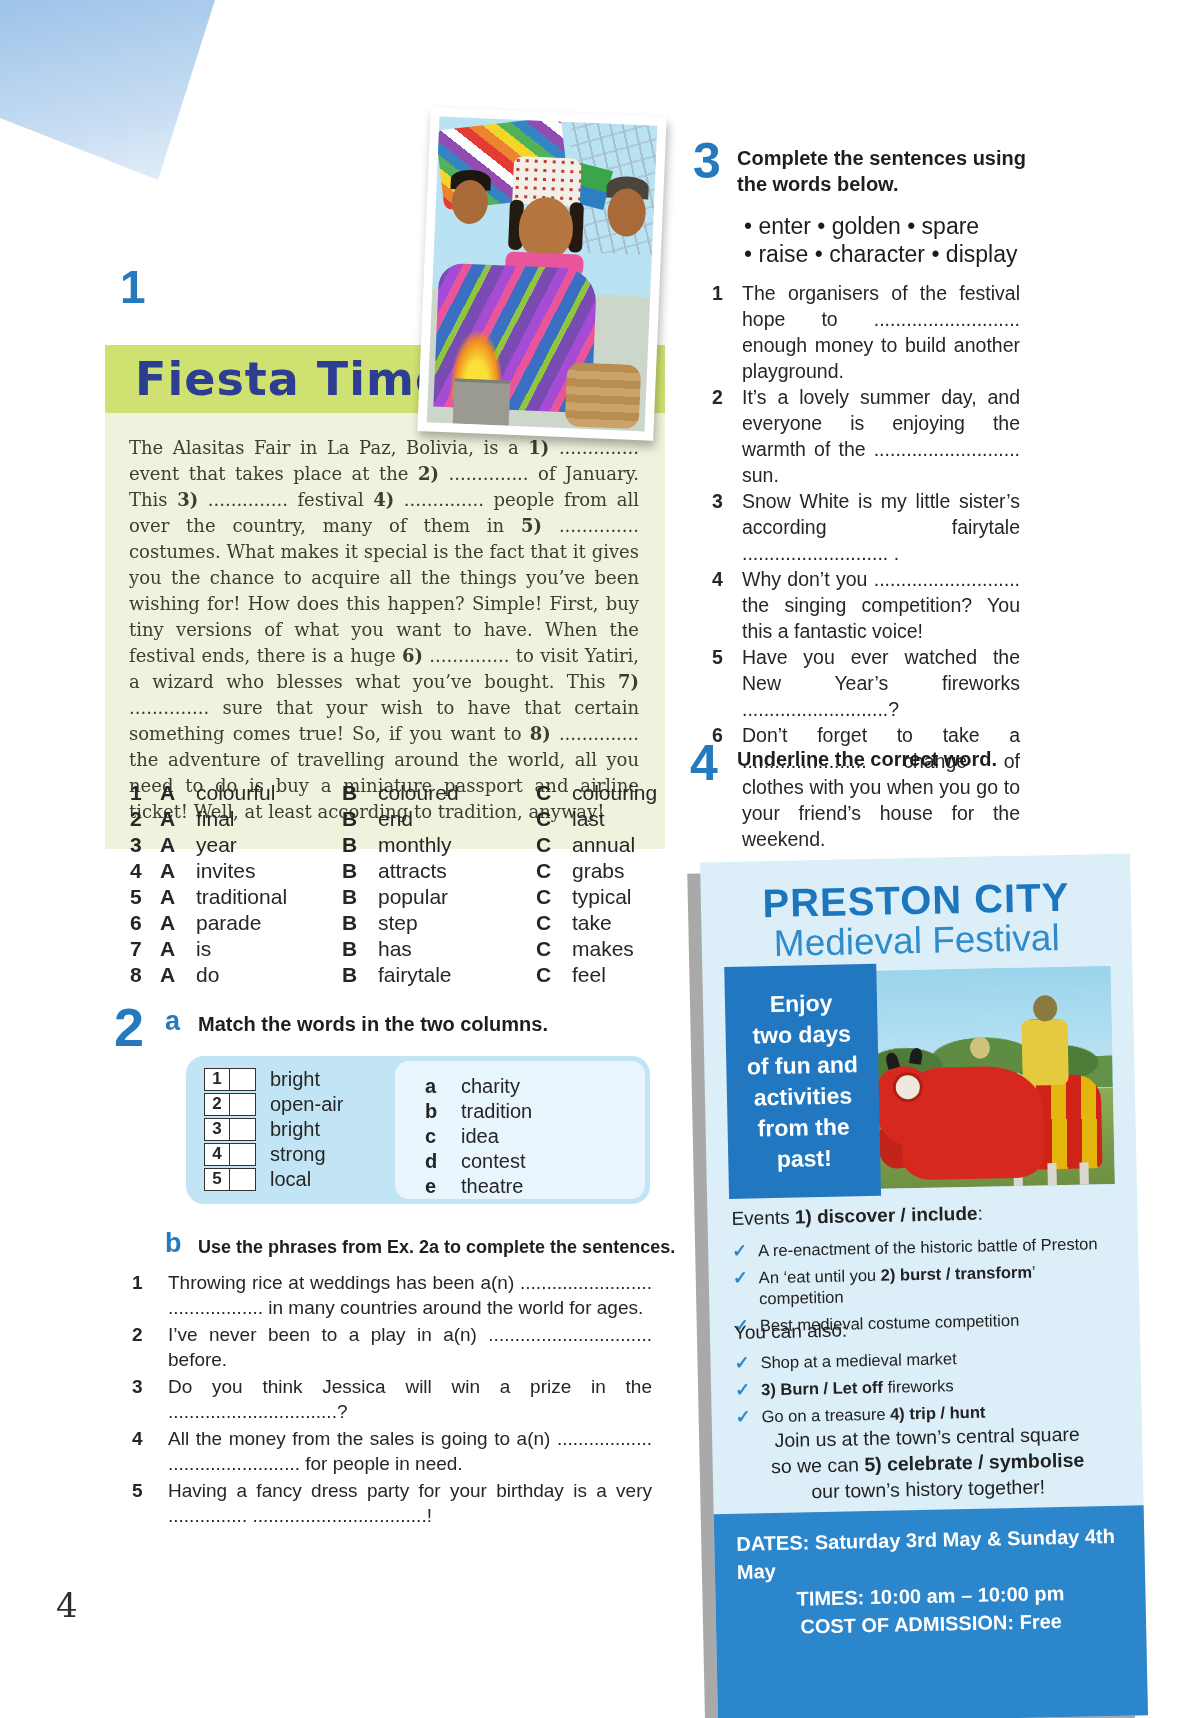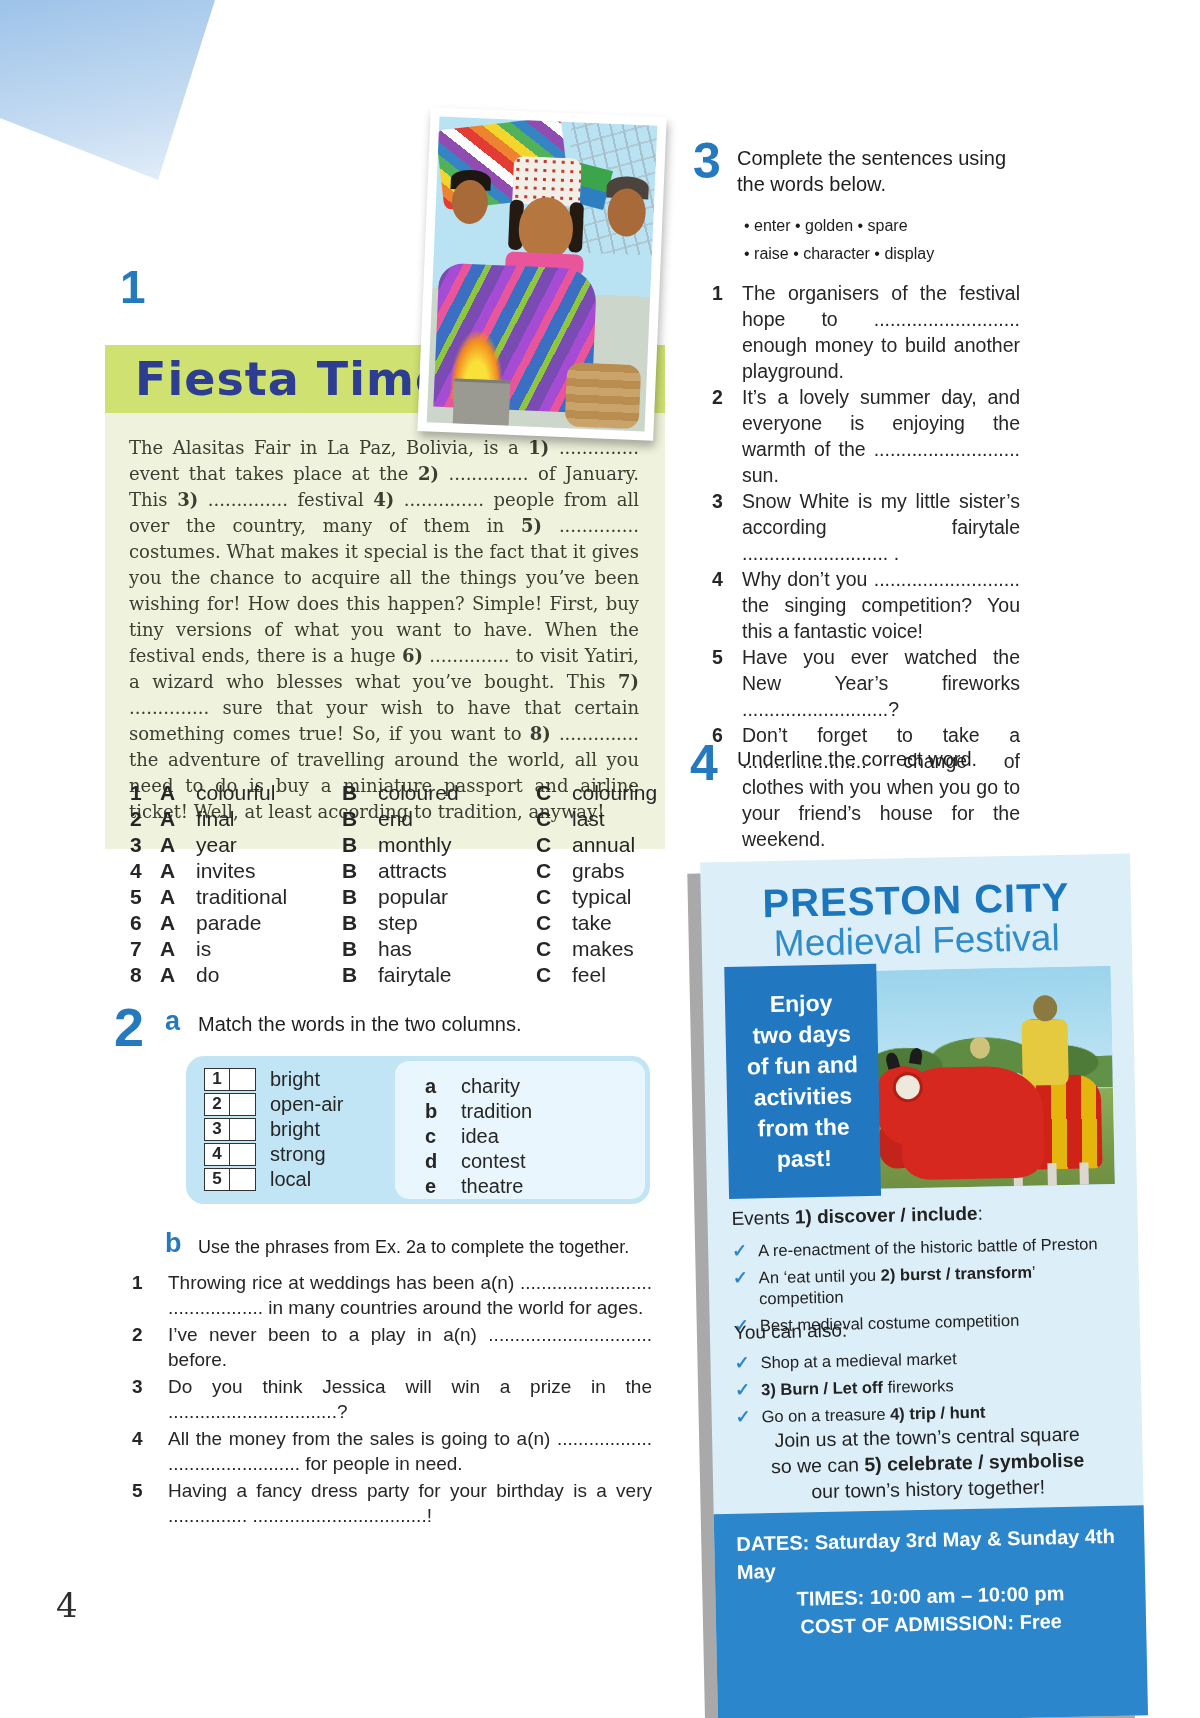--- a/index.html
+++ b/index.html
@@ -42,21 +42,21 @@
         background:repeating-linear-gradient(115deg,#7a4bb2 0 12px,#a64bd4 12px 22px,#e8559a 22px 30px,#3b6fc4 30px 42px,#8ec63f 42px 48px);}
   .p1-fire{position:absolute;left:22px;bottom:24px;width:52px;height:70px;
         background:radial-gradient(ellipse at 50% 82%,#f9e13a 0 32%,#f28c1e 58%,rgba(242,140,30,0) 72%);}
   .p1-tin{position:absolute;left:26px;bottom:0;width:56px;height:42px;background:#9a9a92;border-top:3px solid #7d7d75;}
   .p1-cuff{position:absolute;right:6px;bottom:2px;width:74px;height:64px;border-radius:14px;
         background:repeating-linear-gradient(0deg,#caa36a 0 8px,#b98c50 8px 16px);}
 
   
   .ex-num{position:absolute;color:#2479bf;font-weight:bold;line-height:1;}
   .ex-sub{position:absolute;color:#2479bf;font-weight:bold;}
-  .ex-instr{position:absolute;font-weight:normal;color:#1e1e1e;}
+  .ex-instr{position:absolute;font-weight:bold;color:#1e1e1e;}
   #ex1-num{left:120px;top:264px;font-size:46px;}
   #ex1-instr{left:162px;top:270px;width:252px;font-size:19px;line-height:1.35;}
   #ex2-num{left:114px;top:1000px;font-size:54px;}
   #ex2a-label{left:165px;top:1006px;font-size:27px;}
   #ex2a-instr{left:198px;top:1013px;font-size:20px;}
   #ex2b-label{left:165px;top:1228px;font-size:27px;}
   #ex2b-instr{left:198px;top:1237px;font-size:18px;}
   #ex3-num{left:693px;top:136px;font-size:50px;}
   #ex3-instr{left:737px;top:145px;width:292px;font-size:20px;line-height:1.32;}
   #ex4-num{left:690px;top:738px;font-size:50px;}
@@ -92,21 +92,21 @@
   
   .snt{display:flex;}
   .snt-num{font-weight:bold;flex:none;}
   .snt-text{flex:1;text-align:justify;}
   #ex2b-list{position:absolute;left:132px;top:1270px;width:520px;}
   #ex2b-list .snt{font-size:19px;line-height:25px;margin-bottom:2px;}
   #ex2b-list .snt-num{width:36px;}
   #ex3-list{position:absolute;left:712px;top:280px;width:308px;}
   #ex3-list .snt{font-size:19.5px;line-height:26px;}
   #ex3-list .snt-num{width:30px;}
-  #wordbank{position:absolute;left:744px;top:212px;font-size:16px;line-height:28px;color:#1c1c1c;}
+  #wordbank{position:absolute;left:744px;top:212px;font-size:23px;line-height:28px;color:#1c1c1c;}
 
   
   #flyer{position:absolute;left:700px;top:858px;width:430px;height:862px;background:#dceef8;
         transform:rotate(-1.2deg);transform-origin:50% 0;box-shadow:-13px 11px 0 rgba(148,148,148,.8);}
   #flyer-title1{margin:20px 0 0;text-align:center;color:#1b76bd;font-size:40px;font-weight:800;letter-spacing:1px;}
   #flyer-title2{text-align:center;color:#2f8bca;font-size:37px;font-weight:400;margin-top:-3px;}
   #flyer-photo{position:absolute;left:22px;top:112px;width:386px;height:218px;}
   #fp-overlay{position:absolute;left:0;top:-7px;bottom:-7px;width:152px;background:#2278c0;z-index:2;
         display:flex;flex-direction:column;justify-content:center;}
   .cap-line{color:#fff;font-weight:bold;font-size:23px;line-height:31px;text-align:center;}
@@ -343,21 +343,21 @@
             <span class="m-cell">5</span>
             <span class="m-cell m-cell-empty"></span>
           </span>
           <span class="m-word">local</span>
         </div>
 
     </div>
   </div>
 
   <div class="ex-sub" id="ex2b-label">b</div>
-  <div class="ex-instr" id="ex2b-instr">Use the phrases from Ex. 2a to complete the together.</div>
+  <div class="ex-instr" id="ex2b-instr">Use the phrases from Ex. 2a to complete the sentences.</div>
 
   <div id="ex2b-list">
 
       <div class="snt">
         <span class="snt-num">1</span>
         <span class="snt-text">Throwing rice at weddings has been a(n) ......................... .................. in many countries around the world for ages.</span>
       </div>
 
       <div class="snt">
         <span class="snt-num">2</span>

